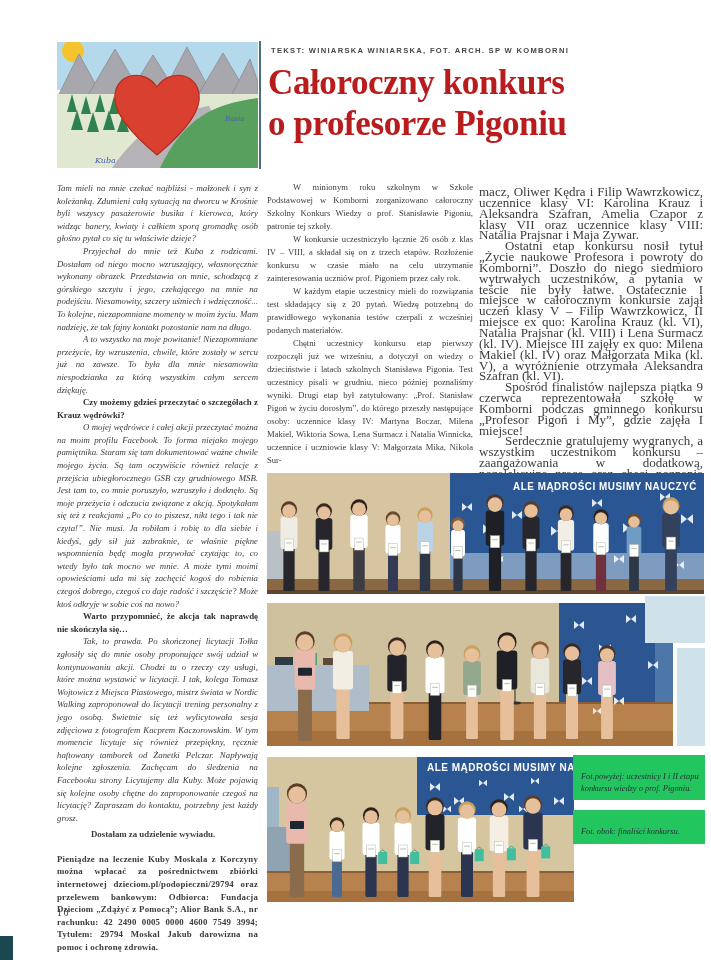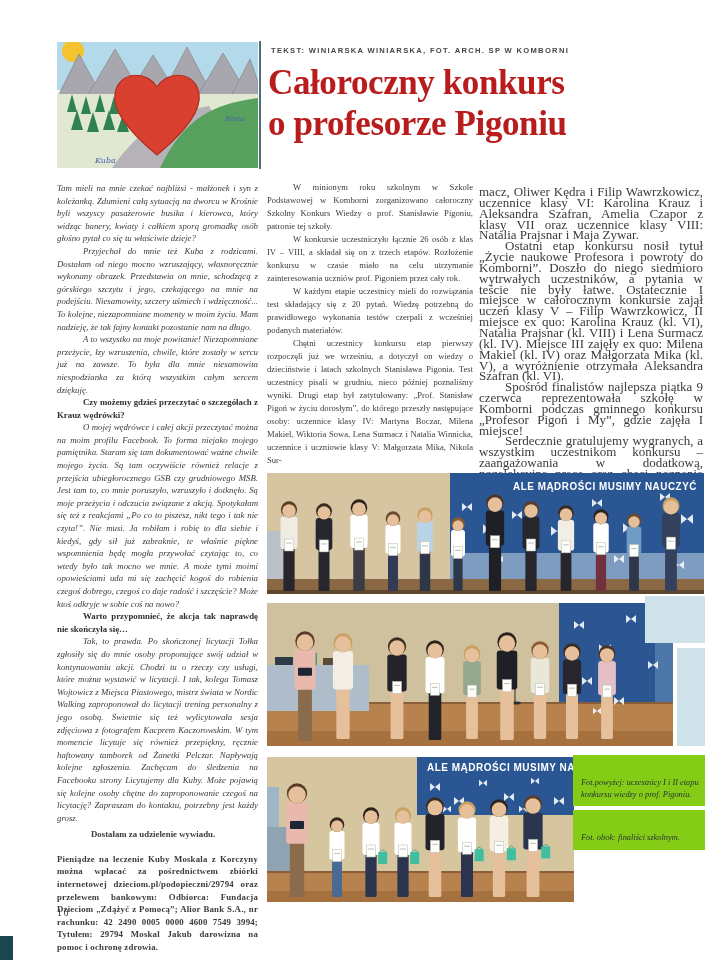--- a/index.html
+++ b/index.html
@@ -26,21 +26,21 @@
   .donation{font-style:normal;font-weight:bold;margin-top:12px !important;letter-spacing:0.2px;}
   
   .photo{position:absolute;display:block;}
   #photo1{left:267px;top:473px;}
   #photo2{left:267px;top:603px;}
   #photo3{left:267px;top:757px;}
   
   .bluebox{position:absolute;background:#cfe2ea;}
   #sidebox-a{left:645px;top:596px;width:60px;height:47px;}
   #sidebox-strip{left:677px;top:648px;width:28px;height:98px;}
-  .caption{position:absolute;background:#84cc16;width:118px;padding:22px 6px 6px 8px;
+  .caption{position:absolute;background:#22c55e;width:118px;padding:16px 6px 6px 8px;
            font-size:8.4px;line-height:11.5px;font-style:italic;color:#26343a;}
   #caption-top{left:573px;top:755px;}
   #caption-side{left:573px;top:810px;}
   
   #page-number{position:absolute;left:57px;top:908px;font-size:9.5px;letter-spacing:2px;color:#333;}
   #corner-square{position:absolute;left:0;top:936px;width:13px;height:24px;background:#1b4750;}
 </style>
 </head>
 <body>
 
@@ -348,17 +348,17 @@
       <circle cx="266" cy="49" r="7.700000000000001" fill="#e6c09b"></circle>
       <rect x="261.5" y="82.4" width="9" height="12" fill="#fdfdfa" stroke="#b9b9b2" stroke-width="0.5"></rect>
       <line x1="263.2" y1="86.4" x2="268.8" y2="86.4" stroke="#9aa59e" stroke-width="0.7"></line>
       <rect x="274.2" y="89.4" width="9" height="12" fill="#3fbfa0"></rect>
       <path d="M276.2 89.4 q2.5,-4 5,0" fill="none" stroke="#2f9a82" stroke-width="0.8"></path>
     </svg>
 
   <div id="sidebox-a" class="bluebox"></div>
   <div id="sidebox-strip" class="bluebox"></div>
   <div id="caption-top" class="caption">Fot.powyżej: uczestnicy I i II etapu konkursu wiedzy o prof. Pigoniu.</div>
-  <div id="caption-side" class="caption">Fot. obok: finaliści szkolnym.</div>
+  <div id="caption-side" class="caption">Fot. obok: finaliści konkursu.</div>
 
   <div id="page-number">10</div>
   <div id="corner-square"></div>
 </div>
 
 </body></html>

